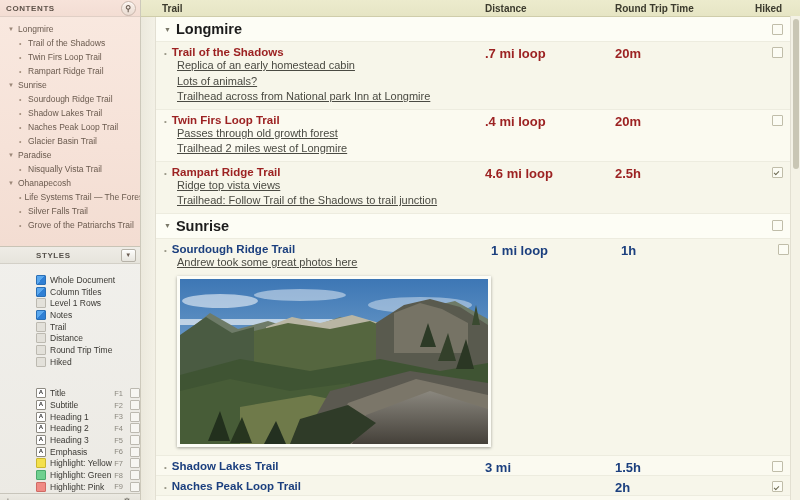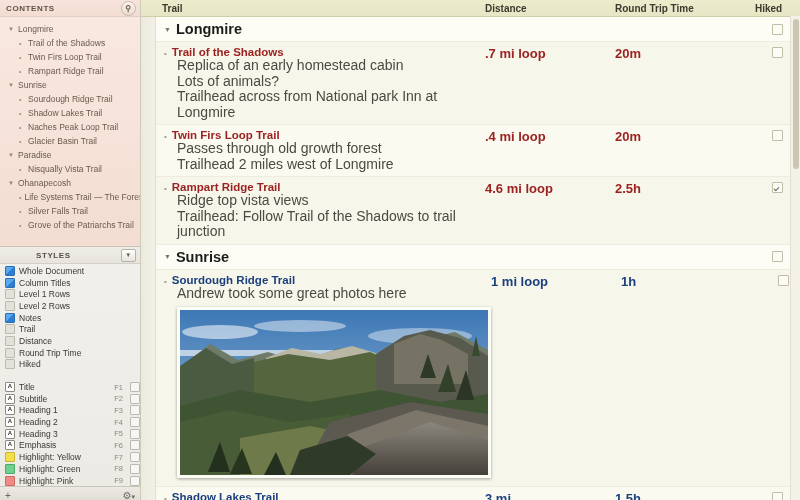--- a/index.html
+++ b/index.html
@@ -75,21 +75,21 @@
     background:linear-gradient(to bottom,#eeece6,#e6e4dc);
     border-bottom:1px solid #d3d0c7;
     color:#55504a;
     padding-left:36px;
   }
   .styles-pane .pane-header .btn{
     background:linear-gradient(to bottom,#fdfdfc,#e7e5de);
     border:1px solid #b6b2a8;border-radius:2px;
     width:13px;height:11px;font-size:6px;
   }
-  .style-list{padding:1px 0 0 0;}
+  .style-list{padding:10px 0 0 0;margin-left:31px;}
   .style-row{
     display:flex;align-items:center;
     height:11.7px;padding-left:5px;
     font-size:8.5px;color:#3a3833;
   }
   .sw{
     width:8px;height:8px;margin-right:4px;border-radius:1px;flex:none;
     position:relative;
   }
   .sw.blue{
@@ -177,22 +177,22 @@
     padding:4px 0 4px 9px;
   }
   .group-title .tri{font-size:7px;color:#7a7868;margin-right:5px;line-height:1;}
 
   .trail-line{display:flex;align-items:baseline;padding-top:4px;}
   .trail-line .bullet{font-size:8px;color:#9a9888;margin-right:5px;line-height:1;}
   .trail-name{font-weight:bold;font-size:11.5px;}
   .red{color:#9c2222;}
   .blue{color:#1b3f7e;}
   .note{
-    font-size:14px;color:#4a4a42;
-    padding-left:13px;line-height:15.5px;
+    font-size:11px;color:#4a4a42;
+    padding-left:13px;line-height:15.5px;text-decoration:underline;
   }
   .note:last-child{padding-bottom:4px;}
   .val{font-weight:bold;font-size:13px;padding-top:4px;}
 
   .cbox{
     width:9px;height:9px;margin-top:5px;
     border:1px solid #c0bda9;background:#fcfcf4;border-radius:1px;
     position:relative;flex:none;
   }
   .cbox.checked:after{
@@ -307,24 +307,20 @@
             <span class="sw blue"></span>
             <span class="lbl">Whole Document</span>
           </div>
           <div class="style-row">
             <span class="sw blue"></span>
             <span class="lbl">Column Titles</span>
           </div>
           <div class="style-row">
             <span class="sw gray"></span>
             <span class="lbl">Level 1 Rows</span>
-          </div>
-          <div class="style-row">
-            <span class="sw gray"></span>
-            <span class="lbl">Level 2 Rows</span>
           </div>
           <div class="style-row">
             <span class="sw blue"></span>
             <span class="lbl">Notes</span>
           </div>
           <div class="style-row">
             <span class="sw gray"></span>
             <span class="lbl">Trail</span>
           </div>
           <div class="style-row">

